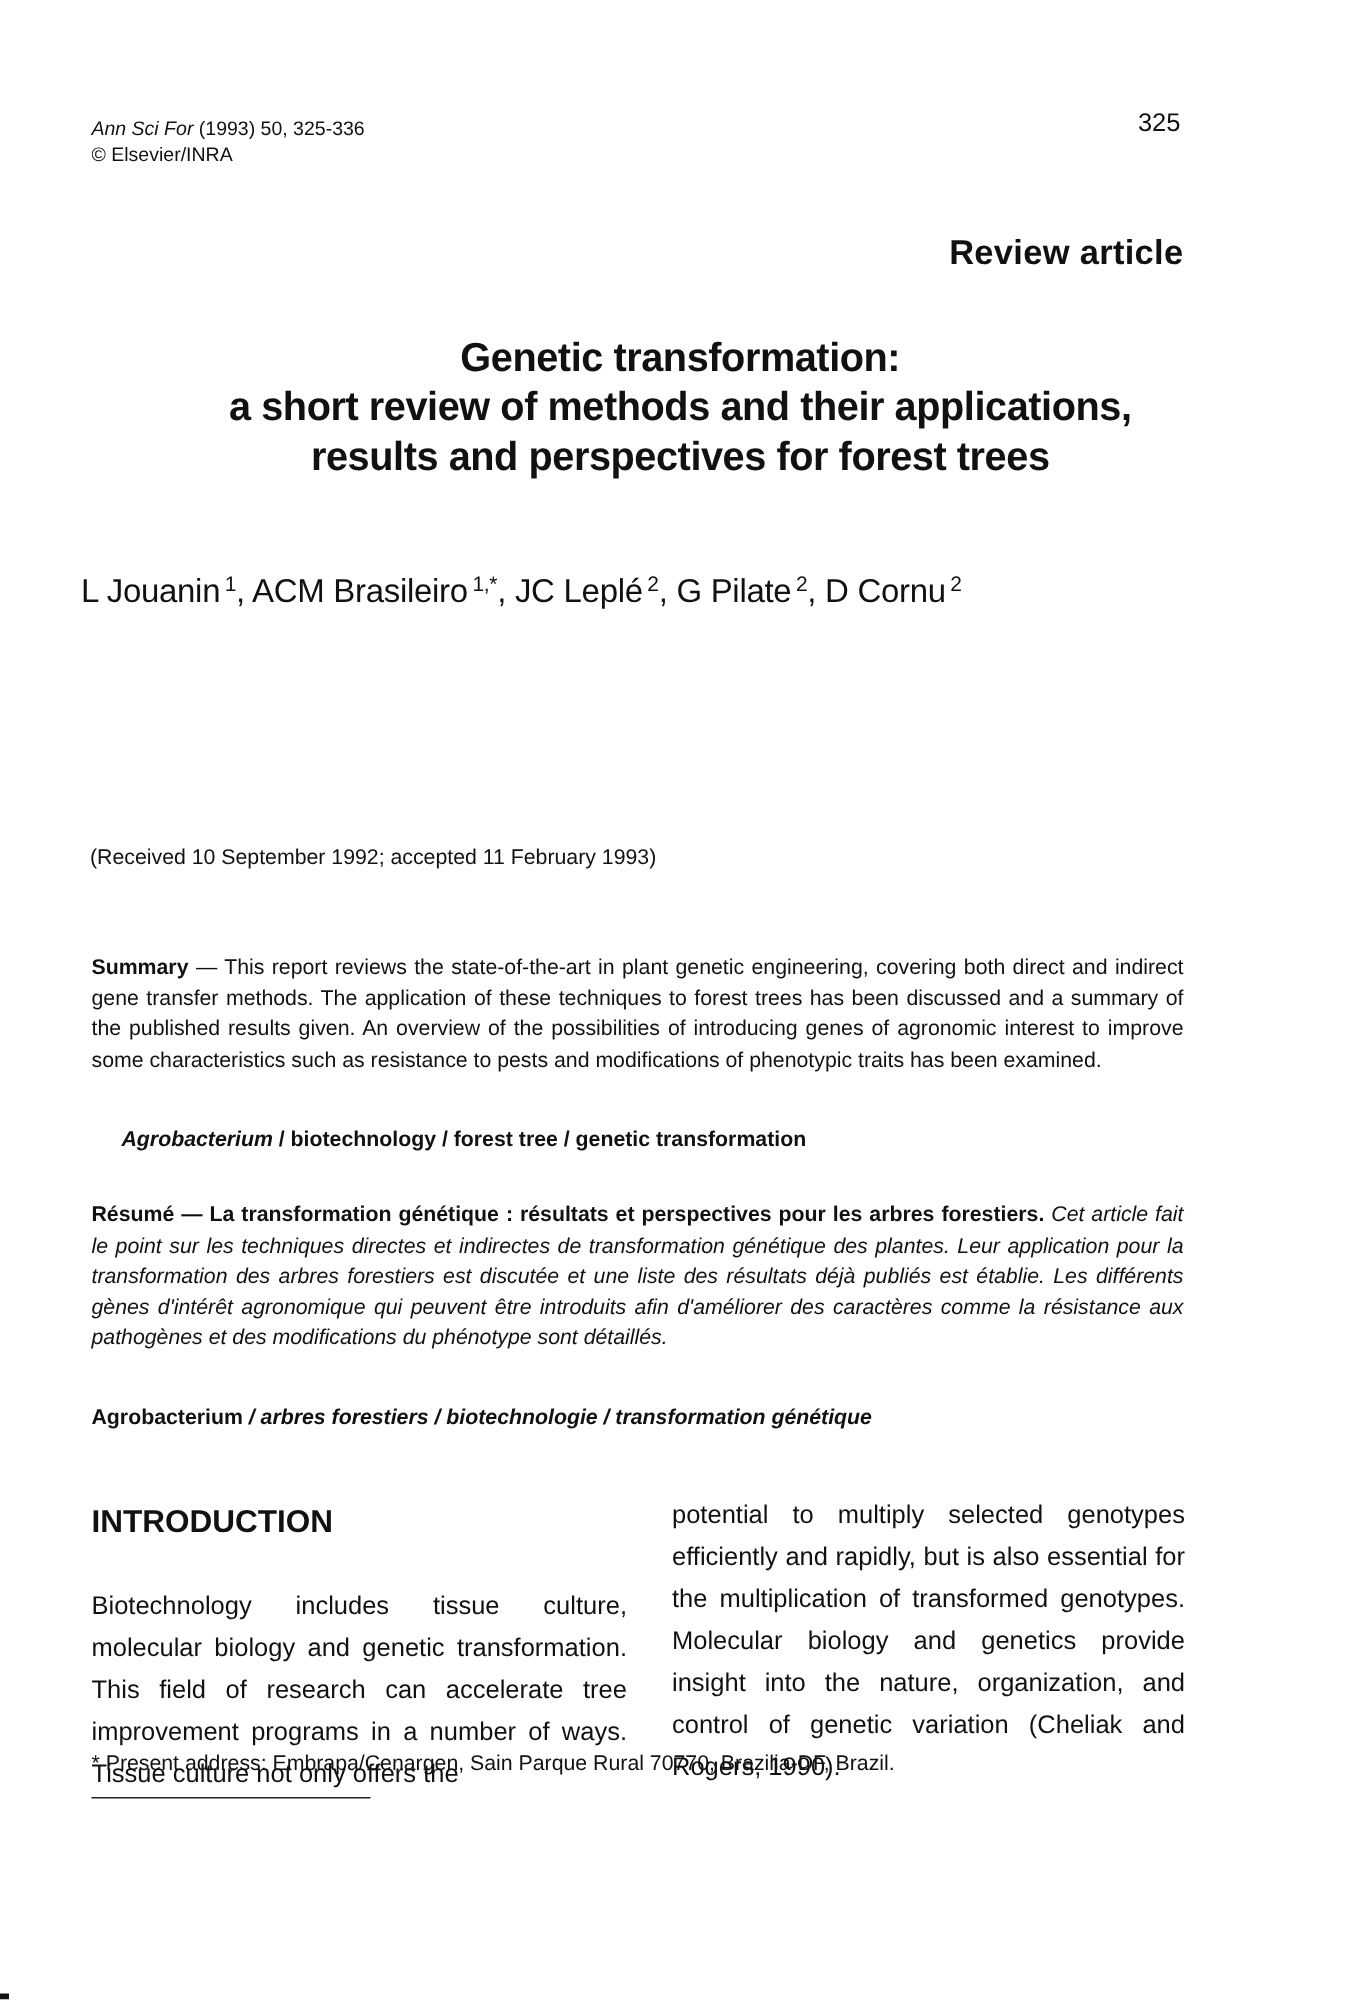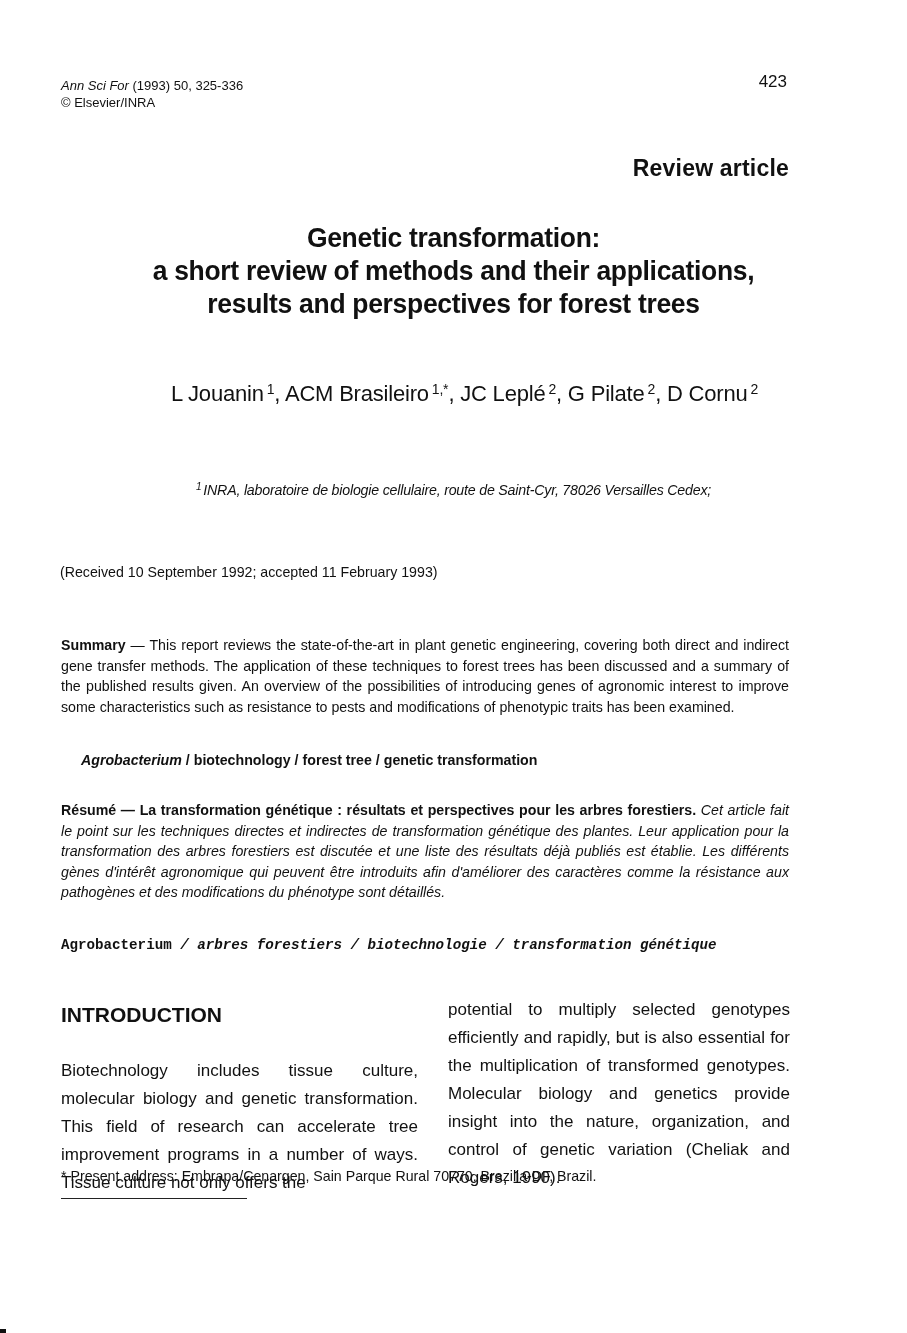--- a/index.html
+++ b/index.html
@@ -6,69 +6,68 @@
   body {
     width: 907px; height: 1333px; position: relative; overflow: hidden;
     font-family: "Liberation Sans", "DejaVu Sans", sans-serif; color: #111;
   }
   .abs { position: absolute; }
   .journal-line { left: 61px; top: 77px; font-size: 13px; line-height: 17px; }
   .journal-line i { font-style: italic; }
   .page-number { right: 120px; top: 72px; font-size: 17px; }
   .article-type { right: 118px; top: 155px; font-size: 23px; font-weight: bold; letter-spacing: 0.2px; }
   .title { left: 60px; width: 787px; top: 222px; text-align: center; font-size: 27px; font-weight: bold; line-height: 33px; letter-spacing: -0.3px; transform: scaleX(0.98); }
-  .authors { left: 71px; width: 787px; top: 381px; text-align: center; font-size: 22px; letter-spacing: -0.2px; }
+  .authors { left: 54px; width: 787px; top: 381px; text-align: left; font-size: 22px; letter-spacing: -0.2px; }
   .authors sup { font-size: 14px; vertical-align: 7px; margin-left: 3px; }
   .affils { left: 60px; width: 787px; top: 476px; text-align: center; font-style: italic; font-size: 14.2px; line-height: 21px; letter-spacing: -0.2px; }
   .affils sup { font-size: 10px; vertical-align: 5px; margin-right: 2px; }
   .received { left: 60px; width: 787px; top: 564px; text-align: left; font-size: 14.2px; }
   .block { left: 61px; width: 728px; font-size: 14.2px; line-height: 20.5px; text-align: justify; }
   .summary { top: 635px; }
   .keywords-en { top: 750px; font-weight: bold; font-size: 14.2px; margin-left: 20px; }
   .keywords-en i { font-style: italic; }
   .resume { top: 800px; }
   .resume .lead { font-weight: bold; font-style: normal; }
   .resume .body { font-style: italic; margin-top: 24px; }
-  .keywords-fr { top: 935px; font-weight: bold; font-size: 14.2px; font-family: Liberation Mono, monospace; }
+  .keywords-fr { top: 935px; font-weight: bold; font-size: 14.2px; }
   .keywords-fr i { font-style: italic; }
   .intro-heading { left: 61px; top: 1003px; font-size: 21px; font-weight: bold; }
   .col { font-size: 17px; line-height: 28px; text-align: justify; }
   .col-left { left: 61px; width: 357px; top: 1057px; }
   .col-right { left: 448px; width: 342px; top: 996px; }
   .footnote-rule { left: 61px; top: 1198px; width: 186px; height: 0; border-top: 1.3px solid #222; }
   .footnote { left: 61px; top: 1168px; font-size: 14.2px; }
   .corner-mark { left: 0; top: 1329px; width: 6px; height: 4px; background: #111; }
 </style>
 </head>
 <body>
 
 <div class="abs journal-line">
   <i>Ann Sci For</i><span> (1993) 50, 325-336</span><br>
   <span>© Elsevier/INRA</span>
 </div>
 
-<div class="abs page-number">423</div>
+<div class="abs page-number">325</div>
 <div class="abs article-type">Review article</div>
 
 <div class="abs title">
   <div>Genetic transformation:</div>
   <div>a short review of methods and their applications,</div>
   <div>results and perspectives for forest trees</div>
 </div>
 
 <div class="abs authors">
   <span><span>L Jouanin</span><sup>1</sup><span>, </span></span>
   <span><span>ACM Brasileiro</span><sup>1,*</sup><span>, </span></span>
   <span><span>JC Leplé</span><sup>2</sup><span>, </span></span>
   <span><span>G Pilate</span><sup>2</sup><span>, </span></span>
   <span><span>D Cornu</span><sup>2</sup></span>
 </div>
 
 <div class="abs affils">
-  <div><sup>1</sup><span>INRA, laboratoire de biologie cellulaire, route de Saint-Cyr, 78026 Versailles Cedex;</span></div>
 </div>
 
 <div class="abs received">(Received 10 September 1992; accepted 11 February 1993)</div>
 
 <div class="abs block summary">
   <b>Summary</b><span> — </span><span>This report reviews the state-of-the-art in plant genetic engineering, covering both direct and indirect gene transfer methods. The application of these techniques to forest trees has been discussed and a summary of the published results given. An overview of the possibilities of introducing genes of agronomic interest to improve some characteristics such as resistance to pests and modifications of phenotypic traits has been examined.</span>
 </div>
 
 <div class="abs block keywords-en">
   <i>Agrobacterium</i><span> / biotechnology / forest tree / genetic transformation</span>

